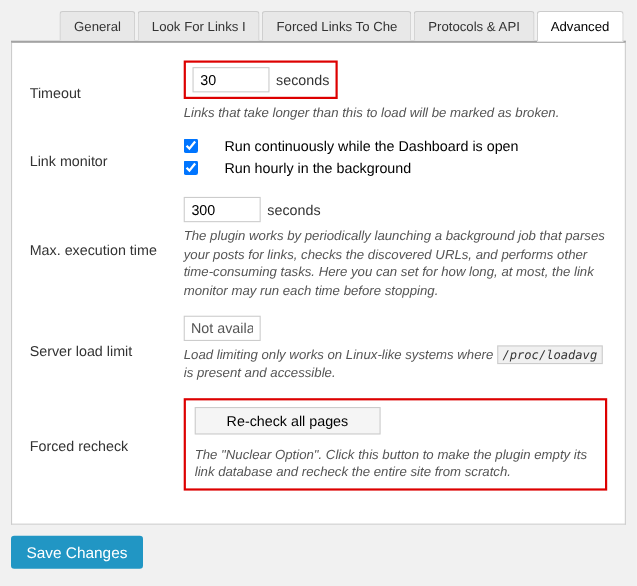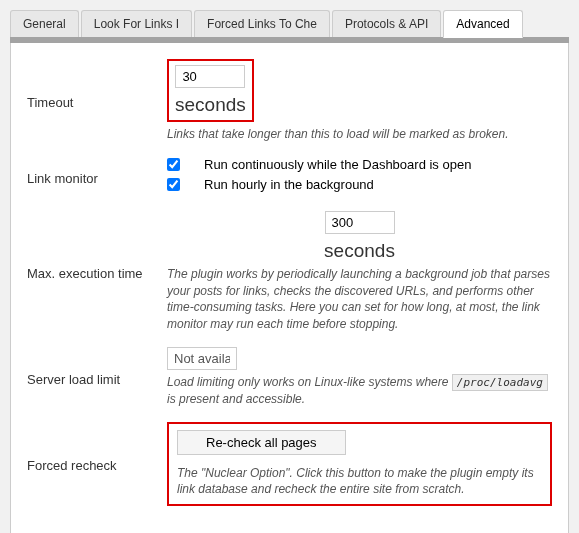--- a/index.html
+++ b/index.html
@@ -5,22 +5,23 @@
     * { box-sizing: border-box; margin: 0; padding: 0; }
     body {
       font-family: Arial, sans-serif;
       font-size: 13px;
       background: #f1f1f1;
       padding: 10px;
       width: 579px;
     }
     .tabs {
       display: flex;
-      border-bottom: 6px solid #a3a3a3;
+      border-bottom: 2px solid #a3a3a3;
       margin-bottom: 0;
+      justify-content: flex-end;
     }
     .tab {
       padding: 6px 12px;
       background: #e8e8e8;
       border: 1px solid #ccc;
       border-bottom: none;
       cursor: pointer;
       font-size: 12px;
       color: #333;
       margin-right: 2px;
@@ -51,21 +52,20 @@
       padding-top: 4px;
       font-size: 13px;
     }
     .field-content {
       flex: 1;
     }
     .inline-input {
       display: flex;
       align-items: center;
       gap: 6px;
-      flex-direction: column;
     }
     input[type="text"], input[type="number"] {
       border: 1px solid #ccc;
       padding: 3px 6px;
       font-size: 13px;
       width: 70px;
       background: #fff;
     }
     .hint {
       font-style: italic;
@@ -122,21 +122,21 @@
       color: #fff;
       border: none;
       padding: 7px 14px;
       font-size: 14px;
       cursor: pointer;
       border-radius: 3px;
       margin-top: 10px;
     }
     .seconds-label {
       color: #333;
-      font-size: 19px;
+      font-size: 13px;
     }
   </style>
 </head>
 <body>
 
 <div class="tabs">
   <div class="tab">General</div>
   <div class="tab">Look For Links I</div>
   <div class="tab">Forced Links To Che</div>
   <div class="tab">Protocols &amp; API</div>

